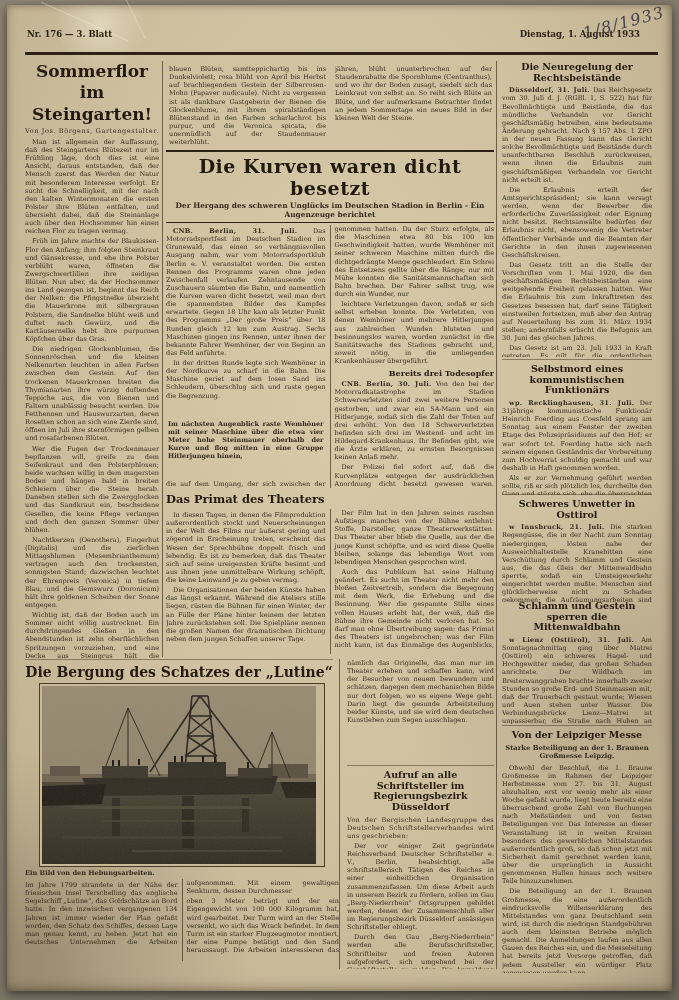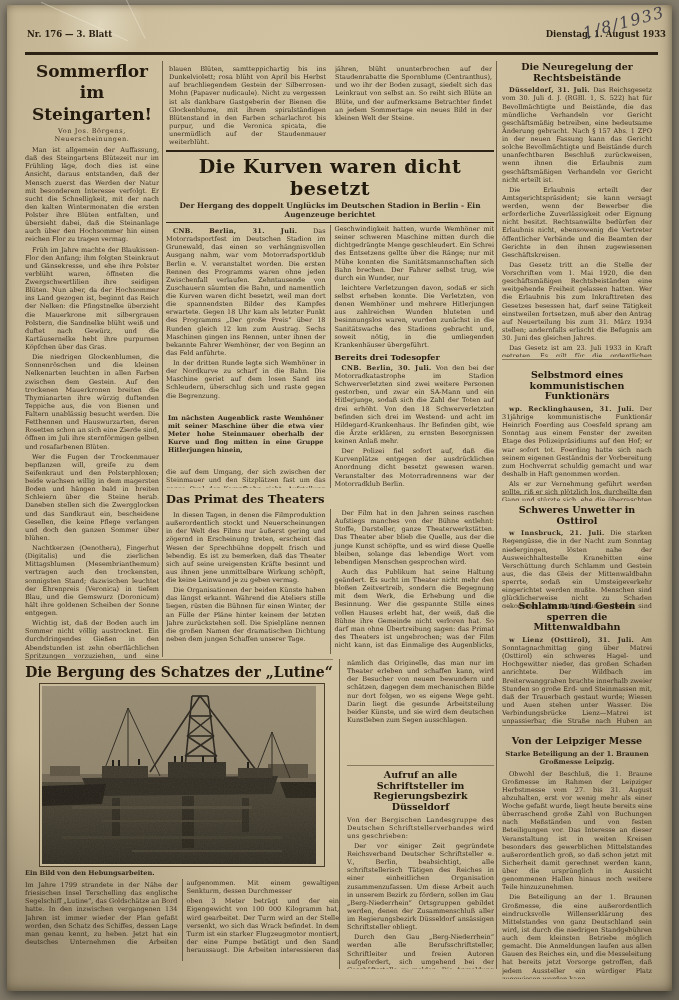--- a/index.html
+++ b/index.html
@@ -21,39 +21,39 @@
       inset 6px 0 12px -8px rgba(40,32,20,.35),
       inset 0 6px 10px -7px rgba(40,32,20,.35);
     color:#342a1c;
   }
   .crease{position:absolute;background:rgba(250,245,228,.35);height:1px;}
   .handwriting{
     position:absolute;top:8px;right:6px;transform:rotate(-15deg);
     font-style:italic;font-size:16px;letter-spacing:1.5px;color:#44414b;
     font-family:"DejaVu Serif",serif;
   }
-  .masthead{position:absolute;left:20px;right:6px;top:24px;display:flex;justify-content:space-between;
+  .masthead{position:absolute;left:20px;right:32px;top:24px;display:flex;justify-content:space-between;
     font-size:8.5px;font-weight:bold;color:#2a2113;}
   .mast-rule{position:absolute;left:18px;right:14px;top:47px;height:2.5px;background:#2c2316;}
   .vrule{position:absolute;width:1px;background:rgba(74,62,40,.75);}
 
   .bodytext, .bodytext p{font-size:6.5px;line-height:1.25;text-align:justify;
     hyphens:auto;-webkit-hyphens:auto;}
   p{margin:2px 0 1px 0;text-indent:7px;}
   p.noind{text-indent:0;}
   .dl{font-weight:bold;letter-spacing:.3px;}
-  .bp{font-weight:bold;margin:14px 0;padding:0 2px;}
+  .bp{font-weight:bold;margin:20px 0;padding:0 2px;}
 
   .region{position:absolute;overflow:hidden;}
   .h-left{font-size:17px;font-weight:bold;text-align:center;margin:0 0 2px 0;color:#241b0e;}
   .byline{font-size:6.5px;text-align:center;letter-spacing:.6px;margin-bottom:3px;}
   .h-col{font-size:9.5px;font-weight:bold;text-align:center;line-height:1.12;margin:1px 0 3px 0;color:#241b0e;}
-  .h-sub2{font-size:8px;font-weight:bold;text-align:left;margin:3px 0 2px 0;color:#241b0e;}
+  .h-sub2{font-size:8px;font-weight:bold;text-align:right;margin:3px 0 2px 0;color:#241b0e;}
   .subtitle-sm{font-size:6.8px;font-weight:bold;text-align:center;margin:0 0 3px 0;}
-  .art{border-top:1px solid rgba(74,62,40,.55);padding-top:9px;}
+  .art{border-top:1px solid rgba(74,62,40,.55);padding-top:3px;}
 
   .kurven-head{border-top:2px solid #2c2316;padding-top:2px;}
   .h-main{font-size:19px;font-weight:bold;text-align:center;margin:1px 0 2px 0;color:#221a0d;letter-spacing:.5px;}
   .h-mainsub{font-size:7.4px;font-weight:bold;text-align:center;margin:0 0 2px 0;border-bottom:1.5px solid #2c2316;padding-bottom:3px;}
   .cols2{column-count:2;column-gap:9px;column-fill:auto;column-rule:1px solid rgba(74,62,40,.75);}
 
   .h-theater{font-size:11.5px;font-weight:bold;text-align:left;width:52%;margin:0 0 3px 0;color:#241b0e;}
   .h-lutine{font-size:14px;font-weight:bold;text-align:center;margin:2px 6px 3px 0;color:#241b0e;border-top:1px solid rgba(74,62,40,.5);padding-top:4px;}
   .photo-wrap{width:280px;margin:1px auto 2px auto;background:#c8ba98;padding:2px;border:1px solid #4a3e29;}
   .photo{display:block;filter:sepia(.25) contrast(.98) brightness(.96);}
@@ -71,42 +71,42 @@
     <span>Dienstag, 1. August 1933</span>
   </div>
   <div class="mast-rule"></div>
 
   <div class="vrule" style="left:155px;top:56px;height:596px;"></div>
   <div class="vrule" style="left:489px;top:56px;height:908px;"></div>
   <div class="vrule" style="left:332px;top:654px;height:310px;"></div>
 
   <div class="region bodytext" style="left:18px;top:56px;width:134px;height:598px;">
     <div class="h-left">Sommerflor im Steingarten!</div>
-    <div class="byline">Von Jos. Börgens, Neuerscheinungen.</div>
+    <div class="byline">Von Jos. Börgens, Gartengestalter.</div>
     <p>Man ist allgemein der Auffassung, daß des Steingartens Blütezeit nur im Frühling läge, doch dies ist eine Ansicht, daraus entstanden, daß der Mensch zuerst das Werden der Natur mit besonderem Interesse verfolgt. Er sucht die Schnelligkeit, mit der nach den kalten Wintermonaten die ersten Polster ihre Blüten entfalten, und übersieht dabei, daß die Steinanlage auch über den Hochsommer hin einen reichen Flor zu tragen vermag.</p>
     <p>Früh im Jahre machte der Blaukissen-Flor den Anfang; ihm folgten Steinkraut und Gänsekresse, und ehe ihre Polster verblüht waren, öffneten die Zwergschwertlilien ihre seidigen Blüten. Nun aber, da der Hochsommer ins Land gezogen ist, beginnt das Reich der Nelken: die Pfingstnelke überzieht die Mauerkrone mit silbergrauen Polstern, die Sandnelke blüht weiß und duftet nach Gewürz, und die Kartäusernelke hebt ihre purpurnen Köpfchen über das Gras.</p>
     <p>Die niedrigen Glockenblumen, die Sonnenröschen und die kleinen Nelkenarten leuchten in allen Farben zwischen dem Gestein. Auf den trockenen Mauerkronen breiten die Thymianarten ihre würzig duftenden Teppiche aus, die von Bienen und Faltern unablässig besucht werden. Die Fetthennen und Hauswurzarten, deren Rosetten schon an sich eine Zierde sind, öffnen im Juli ihre sternförmigen gelben und rosafarbenen Blüten.</p>
     <p>Wer die Fugen der Trockenmauer bepflanzen will, greife zu dem Seifenkraut und den Polsterphloxen; beide wachsen willig in dem magersten Boden und hängen bald in breiten Schleiern über die Steine herab. Daneben stellen sich die Zwergglocken und das Sandkraut ein, bescheidene Gesellen, die keine Pflege verlangen und doch den ganzen Sommer über blühen.</p>
     <p>Nachtkerzen (Oenothera), Fingerhut (Digitalis) und die zierlichen Mittagsblumen (Mesembrianthemum) vertragen auch den trockensten, sonnigsten Stand; dazwischen leuchtet der Ehrenpreis (Veronica) in tiefem Blau, und die Gemswurz (Doronicum) hält ihre goldenen Scheiben der Sonne entgegen.</p>
     <p>Wichtig ist, daß der Boden auch im Sommer nicht völlig austrocknet. Ein durchdringendes Gießen in den Abendstunden ist zehn oberflächlichen Spritzungen vorzuziehen, und eine Decke aus Steingrus hält die Feuchtigkeit länger, als mancher glaubt. Verblühtes schneide man beizeiten zurück; viele Polsterstauden danken es mit einem zweiten Flor im Spätsommer.</p>
     <p>Auch an schattige Plätze ist gedacht: Steinbrech und die immergrünen Polster des Moossteinbrechs kleiden die Nordseite der Anlage, und wo der Boden frisch bleibt, gedeihen Primeln und Schlüsselblumen bis in den August hinein.</p>
 
   </div>
 
   <div class="region bodytext" style="left:162px;top:58px;width:157px;height:84px;">
     <p class="noind">blauen Blüten, samtteppichartig bis ins Dunkelviolett; rosa blüht von April bis Herbst auf brachliegendem Gestein der Silberrosen-Mohn (Papaver nudicaule). Nicht zu vergessen ist als dankbare Gastgeberin der Bienen die Glockenblume, mit ihrem spiralständigen Blütenstand in den Farben scharlachrot bis purpur, und die Veronica spicata, die unermüdlich auf der Staudenmauer weiterblüht.</p>
   </div>
   <div class="region bodytext" style="left:328px;top:58px;width:157px;height:84px;">
     <p class="noind">jähren, blüht ununterbrochen auf der Staudenrabatte die Spornblume (Centranthus), und wo ihr der Boden zusagt, siedelt sich das Leinkraut von selbst an. So reiht sich Blüte an Blüte, und der aufmerksame Betrachter findet an jedem Sommertage ein neues Bild in der kleinen Welt der Steine.</p>
   </div>
 
   <div class="region" style="left:159px;top:145px;width:328px;height:338px;">
     <div class="kurven-head">
       <div class="h-main">Die Kurven waren dicht besetzt</div>
-      <div class="h-mainsub">Der Hergang des doppelt Unglücks im Deutschen Stadion in Berlin - Ein Augenzeuge berichtet</div>
+      <div class="h-mainsub">Der Hergang des schweren Unglücks im Deutschen Stadion in Berlin - Ein Augenzeuge berichtet</div>
     </div>
     <div class="bodytext cols2" style="height:286px;">
       <p><span class="dl">CNB. Berlin, 31. Juli.</span>
         <span>Das Motorradsportfest im Deutschen Stadion im Grunewald, das einen so verhängnisvollen Ausgang nahm, war vom Motorradsportklub Berlin e. V. veranstaltet worden. Die ersten Rennen des Programms waren ohne jeden Zwischenfall verlaufen. Zehntausende von Zuschauern säumten die Bahn, und namentlich die Kurven waren dicht besetzt, weil man dort die spannendsten Bilder des Kampfes erwartete. Gegen 18 Uhr kam als letzter Punkt des Programms „Der große Preis“ über 18 Runden gleich 12 km zum Austrag. Sechs Maschinen gingen ins Rennen, unter ihnen der bekannte Fahrer Wemhöner, der von Beginn an das Feld anführte.</span></p>
       <p>In der dritten Runde legte sich Wemhöner in der Nordkurve zu scharf in die Bahn. Die Maschine geriet auf dem losen Sand ins Schleudern, überschlug sich und raste gegen die Begrenzung.</p>
       <p class="bp noind">Im nächsten Augenblick raste Wemhöner mit seiner Maschine über die etwa vier Meter hohe Steinmauer oberhalb der Kurve und flog mitten in eine Gruppe Hitlerjungen hinein,</p>
       <p class="noind">die auf dem Umgang, der sich zwischen der Steinmauer und den Sitzplätzen fast um das ganze Oval der Kampfbahn zieht, Aufstellung genommen hatten. Da der Sturz erfolgte, als die Maschinen etwa 80 bis 100 km Geschwindigkeit hatten, wurde Wemhöner mit seiner schweren Maschine mitten durch die dichtgedrängte Menge geschleudert. Ein Schrei des Entsetzens gellte über die Ränge; nur mit Mühe konnten die Sanitätsmannschaften sich Bahn brechen. Der Fahrer selbst trug, wie durch ein Wunder, nur</p>
       <p>leichtere Verletzungen davon, sodaß er sich selbst erheben konnte. Die Verletzten, von denen Wemhöner und mehrere Hitlerjungen aus zahlreichen Wunden bluteten und besinnungslos waren, wurden zunächst in die Sanitätswache des Stadions gebracht und, soweit nötig, in die umliegenden Krankenhäuser übergeführt.</p>
       <div class="h-sub2">Bereits drei Todesopfer</div>
       <p><span class="dl">CNB. Berlin, 30. Juli.</span>

